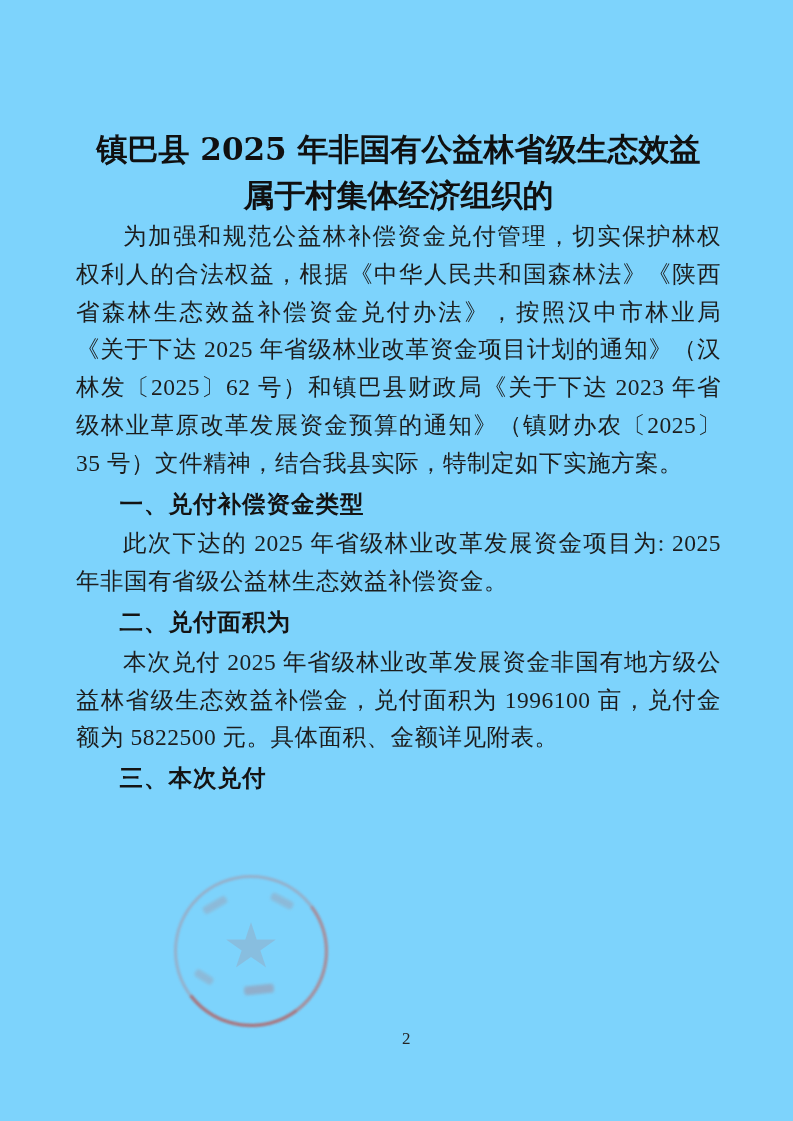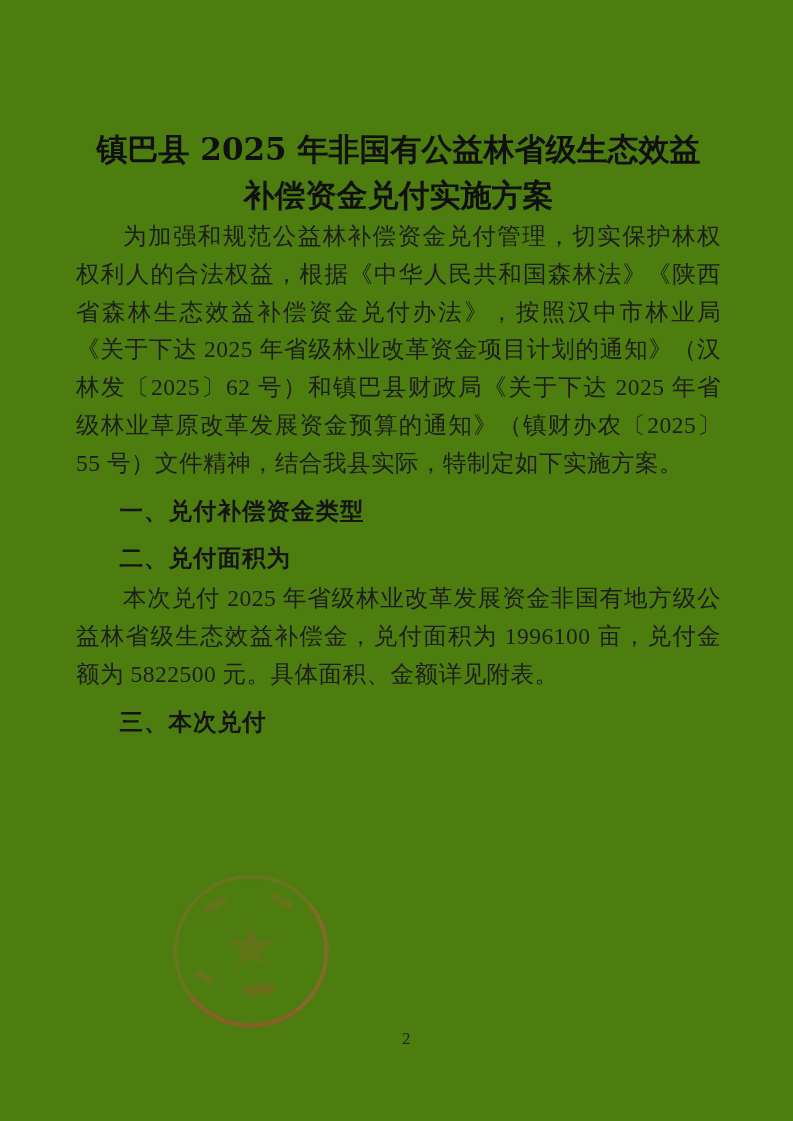--- a/index.html
+++ b/index.html
@@ -1,20 +1,20 @@
 <!DOCTYPE html>
 <html><head>
 <meta charset="utf-8">
 <style>
   html,body{margin:0;padding:0;background:#ffffff;}
   .page{
     position:relative;
     width:793px;
     height:1121px;
-    background:#4d7c0f;
+    background:#7dd3fc;
     overflow:hidden;
     font-family:"Liberation Serif","DejaVu Serif",serif;
   }
   .content{
     position:absolute;
     left:76px;
     top:126px;
     width:645px;
     z-index:2;
   }
@@ -36,21 +36,21 @@
     margin:0;
     color:#1d1d1d;
     letter-spacing:0.5px;
   }
   .sec-heading{
     font-family:"Liberation Sans","DejaVu Sans",sans-serif;
     font-weight:bold;
     font-size:23.5px;
     line-height:37.8px;
     text-indent:1.85em;
-    margin:10px 0 2px 0;
+    margin:3px 0 2px 0;
     color:#141414;
     letter-spacing:1px;
   }
   .page-number{
     position:absolute;
     left:402px;
     top:1029px;
     font-family:"Liberation Serif","DejaVu Serif",serif;
     font-size:17px;
     color:#242424;
@@ -114,26 +114,27 @@
     <div class="star"></div>
     <div class="mark m1"></div>
     <div class="mark m2"></div>
     <div class="mark m3"></div>
     <div class="mark m4"></div>
   </div>
 
   <div class="content">
     <h1 class="doc-title">
       <span>镇巴县 2025 年非国有公益林省级生态效益</span><br>
-      <span>补偿资金兑付实施方案</span>
+      <span>属于村集体经济组织的</span>
     </h1>
 
-    <p class="body-para">为加强和规范公益林补偿资金兑付管理，切实保护林权权利人的合法权益，根据《中华人民共和国森林法》《陕西省森林生态效益补偿资金兑付办法》，按照汉中市林业局《关于下达 2025 年省级林业改革资金项目计划的通知》（汉林发〔2025〕62 号）和镇巴县财政局《关于下达 2025 年省级林业草原改革发展资金预算的通知》（镇财办农〔2025〕55 号）文件精神，结合我县实际，特制定如下实施方案。</p>
+    <p class="body-para">为加强和规范公益林补偿资金兑付管理，切实保护林权权利人的合法权益，根据《中华人民共和国森林法》《陕西省森林生态效益补偿资金兑付办法》，按照汉中市林业局《关于下达 2025 年省级林业改革资金项目计划的通知》（汉林发〔2025〕62 号）和镇巴县财政局《关于下达 2023 年省级林业草原改革发展资金预算的通知》（镇财办农〔2025〕35 号）文件精神，结合我县实际，特制定如下实施方案。</p>
 
     <h2 class="sec-heading">一、兑付补偿资金类型</h2>
+    <p class="body-para">此次下达的 2025 年省级林业改革发展资金项目为: 2025 年非国有省级公益林生态效益补偿资金。</p>
 
     <h2 class="sec-heading">二、兑付面积为</h2>
     <p class="body-para">本次兑付 2025 年省级林业改革发展资金非国有地方级公益林省级生态效益补偿金，兑付面积为 1996100 亩，兑付金额为 5822500 元。具体面积、金额详见附表。</p>
 
     <h2 class="sec-heading">三、本次兑付</h2>
   </div>
 
   <div class="page-number">2</div>
 
 </div>

